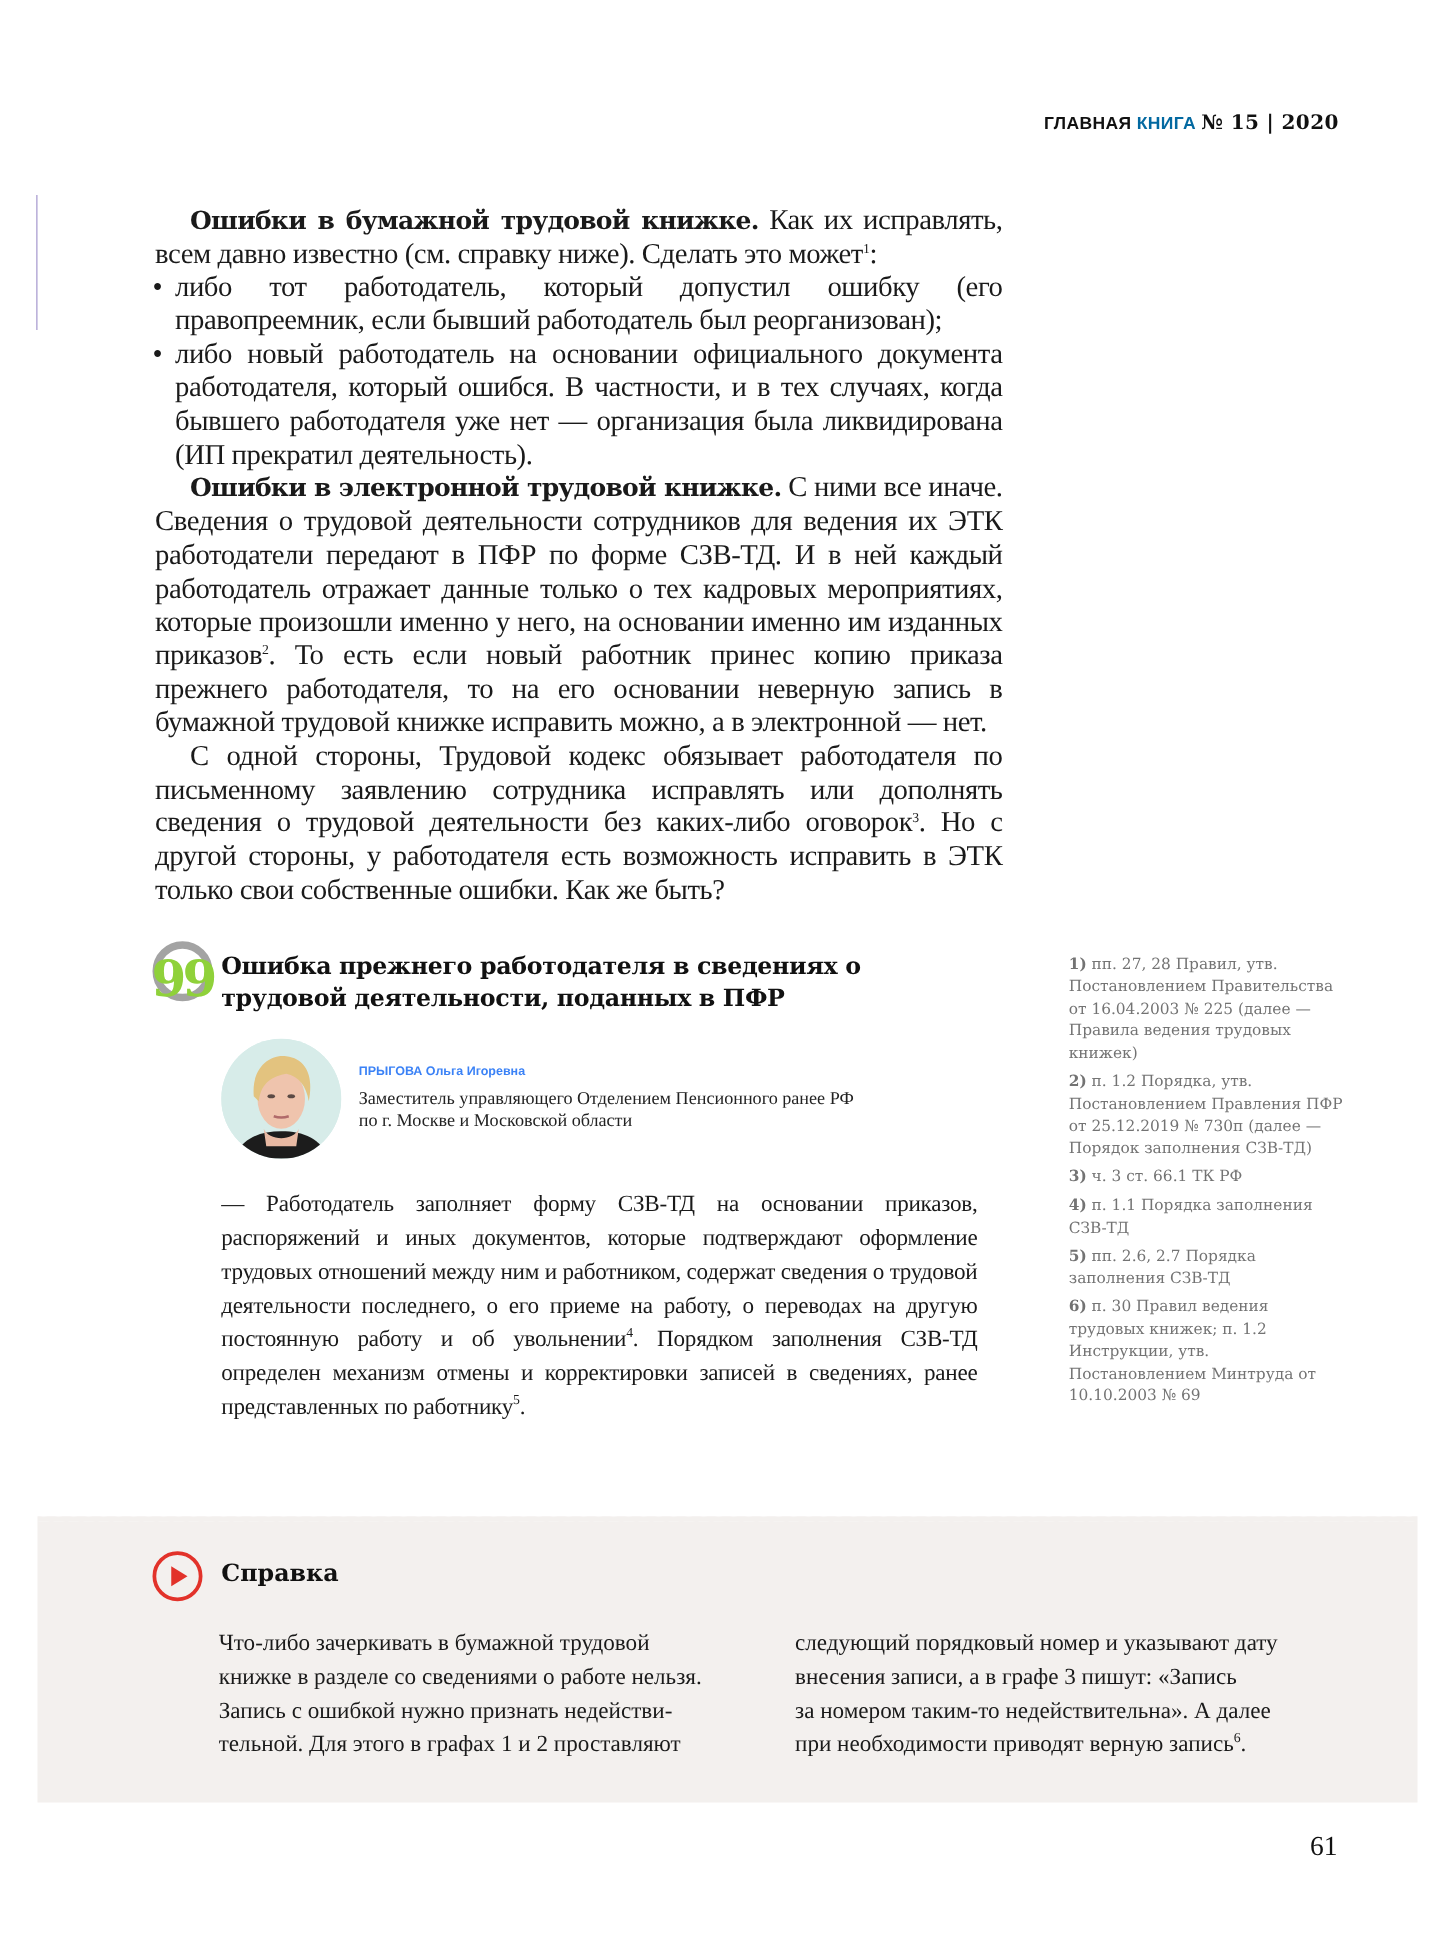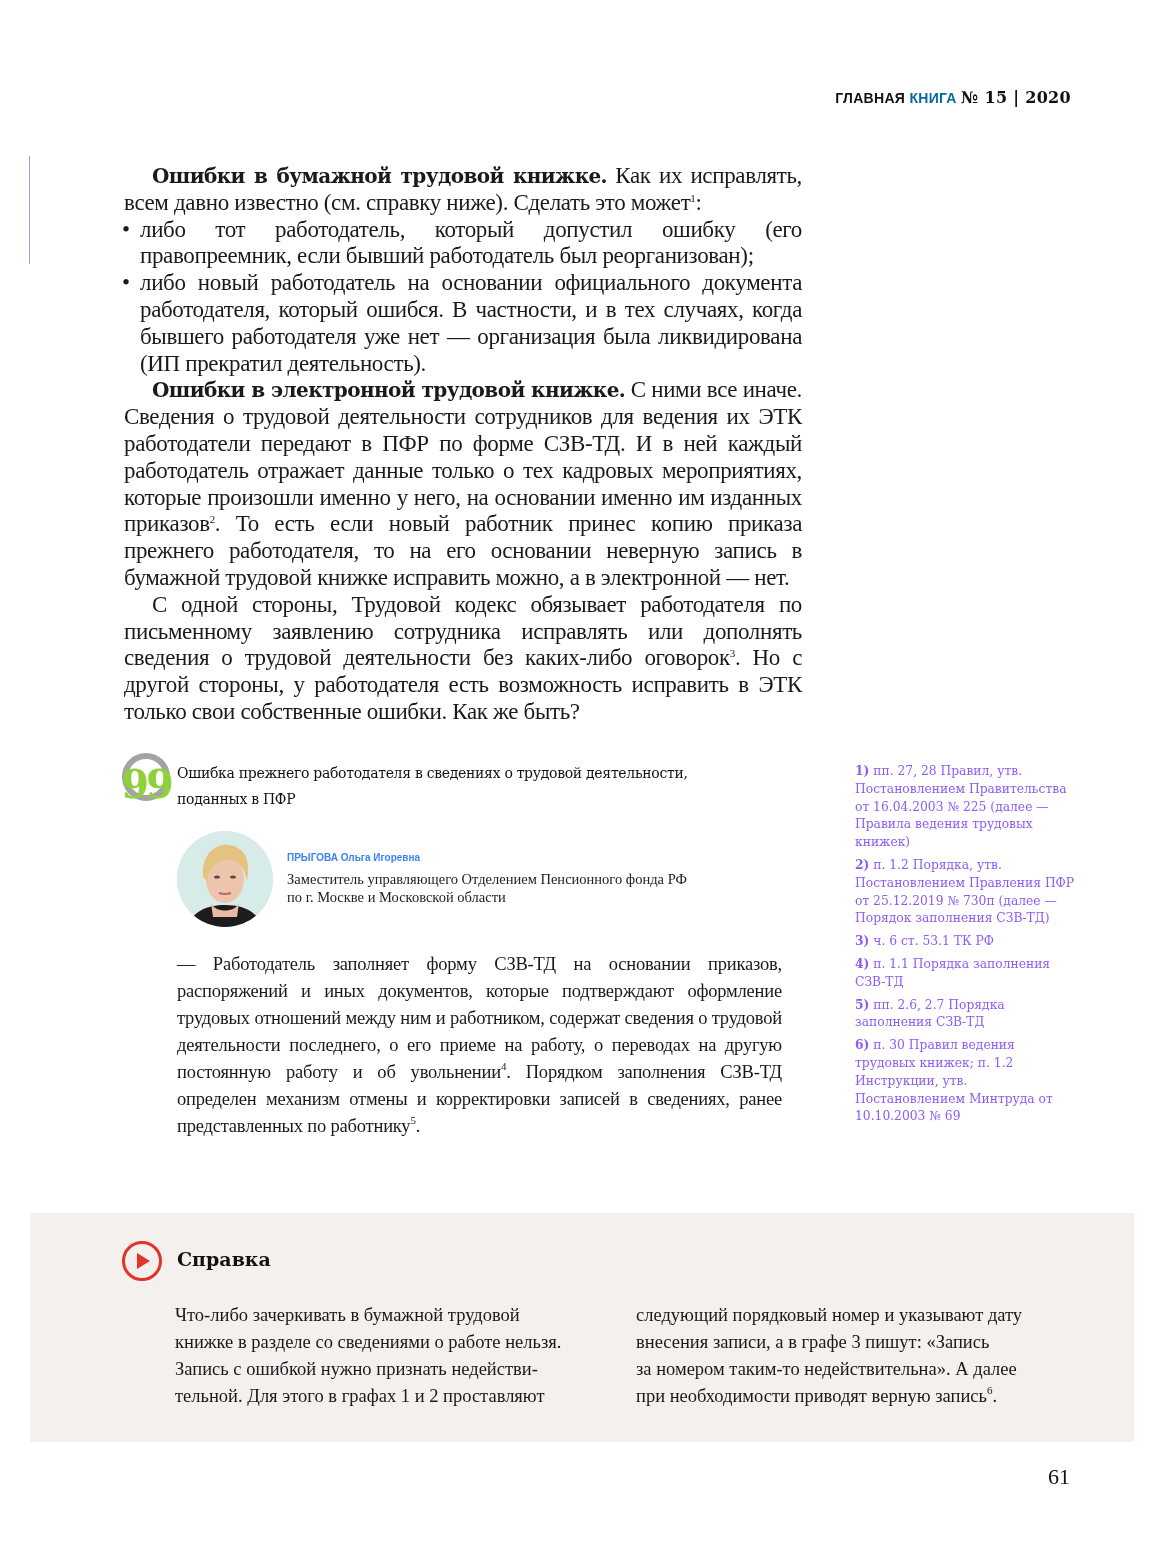--- a/index.html
+++ b/index.html
@@ -15,31 +15,31 @@
   .main p { margin: 0; text-align: justify; text-align-last: left; }
   .main .indent { text-indent: 28px; }
   .main .lead { font-family: "DejaVu Serif", serif; font-weight: bold; font-size: 20px; letter-spacing: -0.6px; }
   .main ul { list-style: none; margin: 0; padding: 0; }
   .main li { position: relative; padding-left: 18px; margin-left: -2px; text-align: justify; text-align-last: left; }
   .main li::before { content: "•"; position: absolute; left: 0; top: 0; }
   sup { font-size: 11px; line-height: 0; vertical-align: 0.7em; }
 
   .quote-icon { position: absolute; left: 122px; top: 753px; width: 36px; height: 36px; border: 6px solid #a3a3a3; border-radius: 50%; display: flex; align-items: center; justify-content: center; }
   .quote-icon span { font-family: "DejaVu Serif", serif; font-weight: bold; font-size: 40px; color: #8fd13a; line-height: 1; margin-top: 14px; letter-spacing: -3px; }
-  .quote-title { position: absolute; left: 177px; top: 760px; width: 560px; font-family: "DejaVu Serif", serif; font-weight: normal; font-size: 14px; line-height: 26px; color: #111; letter-spacing: -0.3px; }
+  .quote-title { position: absolute; left: 177px; top: 760px; width: 560px; font-family: "DejaVu Serif", serif; font-weight: bold; font-size: 19px; line-height: 26px; color: #111; letter-spacing: -0.3px; }
 
   .avatar { position: absolute; left: 177px; top: 831px; width: 96px; height: 96px; border-radius: 50%; background: #d7ece9; overflow: hidden; }
   .avatar svg { display: block; }
   .person-name { position: absolute; left: 287px; top: 852px; font-family: Liberation Sans, sans-serif; font-weight: bold; font-size: 10px; color: #3b82f6; }
   .person-role { position: absolute; left: 287px; top: 870px; width: 460px; font-family: "Liberation Serif", serif; font-size: 14.5px; line-height: 18px; color: #222; }
 
   .interview { position: absolute; left: 177px; top: 951px; width: 605px; font-family: "Liberation Serif", serif; font-size: 18.5px; line-height: 27px; color: #1a1a1a; letter-spacing: -0.2px; }
   .interview p { margin: 0; text-align: justify; text-align-last: left; }
 
-  .footnotes { position: absolute; left: 855px; top: 762px; width: 222px; font-family: "DejaVu Serif", serif; font-size: 12.3px; line-height: 17.8px; color: #8b5cf6; }
+  .footnotes { position: absolute; left: 855px; top: 762px; width: 222px; font-family: "DejaVu Serif", serif; font-size: 12.3px; line-height: 17.8px; color: #737373; }
   .footnote { margin-bottom: 4px; }
   .footnote b { font-weight: bold; }
 
   .ref-box { position: absolute; left: 30px; top: 1213px; width: 1104px; height: 229px; background: #f3f0ee; }
   .ref-box .scallop { position: absolute; left: 0; top: -4px; width: 100%; height: 8px;
     background: radial-gradient(circle at 5px 0px, #ffffff 4px, transparent 4.5px) repeat-x; background-size: 12px 8px; }
   .play-icon { position: absolute; left: 122px; top: 1241px; width: 34px; height: 34px; border: 3px solid #e2322a; border-radius: 50%; }
   .play-icon::after { content: ""; position: absolute; left: 12px; top: 9px; width: 0; height: 0; border-top: 8px solid transparent; border-bottom: 8px solid transparent; border-left: 13px solid #e2322a; }
   .ref-title { position: absolute; left: 177px; top: 1248px; font-family: "DejaVu Serif", serif; font-weight: bold; font-size: 19px; color: #111; }
   .ref-col { position: absolute; top: 1302px; width: 440px; font-family: "Liberation Serif", serif; font-size: 18.5px; line-height: 27px; color: #1a1a1a; }
@@ -81,32 +81,32 @@
     <path d="M34 72 C38 82 58 82 62 72 L60 86 L36 86 Z" fill="#e8b9a3"></path>
     <ellipse cx="48" cy="48" rx="19" ry="24" fill="#efc4ad"></ellipse>
     <path d="M26 46 C24 22 40 12 52 14 C68 16 74 30 70 50 C68 38 62 30 52 28 C42 30 32 34 30 50 Z" fill="#e3c37f"></path>
     <ellipse cx="40" cy="46" rx="3" ry="1.6" fill="#5b4a44"></ellipse>
     <ellipse cx="56" cy="46" rx="3" ry="1.6" fill="#5b4a44"></ellipse>
     <path d="M42 62 Q48 64 54 62" stroke="#b06a6a" stroke-width="2" fill="none"></path>
   </svg>
 </div>
 <div class="person-name">ПРЫГОВА Ольга Игоревна</div>
 <div class="person-role">
-  <div>Заместитель управляющего Отделением Пенсионного фонда РФ</div>
+  <div>Заместитель управляющего Отделением Пенсионного ранее РФ</div>
   <div>по г. Москве и Московской области</div>
 </div>
 
 <div class="interview">
   <p><span>— Работодатель заполняет форму СЗВ-ТД на основании приказов, распоряжений и иных документов, которые подтверждают оформление трудовых отношений между ним и работником, содержат сведения о трудовой деятельности последнего, о его приеме на работу, о переводах на другую постоянную работу и об увольнении</span><sup>4</sup><span>. Порядком заполнения СЗВ-ТД определен механизм отмены и корректировки записей в сведениях, ранее представленных по работнику</span><sup>5</sup><span>.</span></p>
 </div>
 
 <div class="footnotes">
   <div class="footnote"><b>1)</b><span> пп. 27, 28 Правил, утв. Постановлением Правительства от 16.04.2003 № 225 (далее — Правила ведения трудовых книжек)</span></div>
   <div class="footnote"><b>2)</b><span> п. 1.2 Порядка, утв. Постановлением Правления ПФР от 25.12.2019 № 730п (далее — Порядок заполнения СЗВ-ТД)</span></div>
-  <div class="footnote"><b>3)</b><span> ч. 6 ст. 53.1 ТК РФ</span></div>
+  <div class="footnote"><b>3)</b><span> ч. 3 ст. 66.1 ТК РФ</span></div>
   <div class="footnote"><b>4)</b><span> п. 1.1 Порядка заполнения СЗВ-ТД</span></div>
   <div class="footnote"><b>5)</b><span> пп. 2.6, 2.7 Порядка заполнения СЗВ-ТД</span></div>
   <div class="footnote"><b>6)</b><span> п. 30 Правил ведения трудовых книжек; п. 1.2 Инструкции, утв. Постановлением Минтруда от 10.10.2003 № 69</span></div>
 </div>
 
 <div class="ref-box">
   <div class="scallop"></div>
 </div>
 <div class="play-icon"></div>
 <div class="ref-title">Справка</div>

